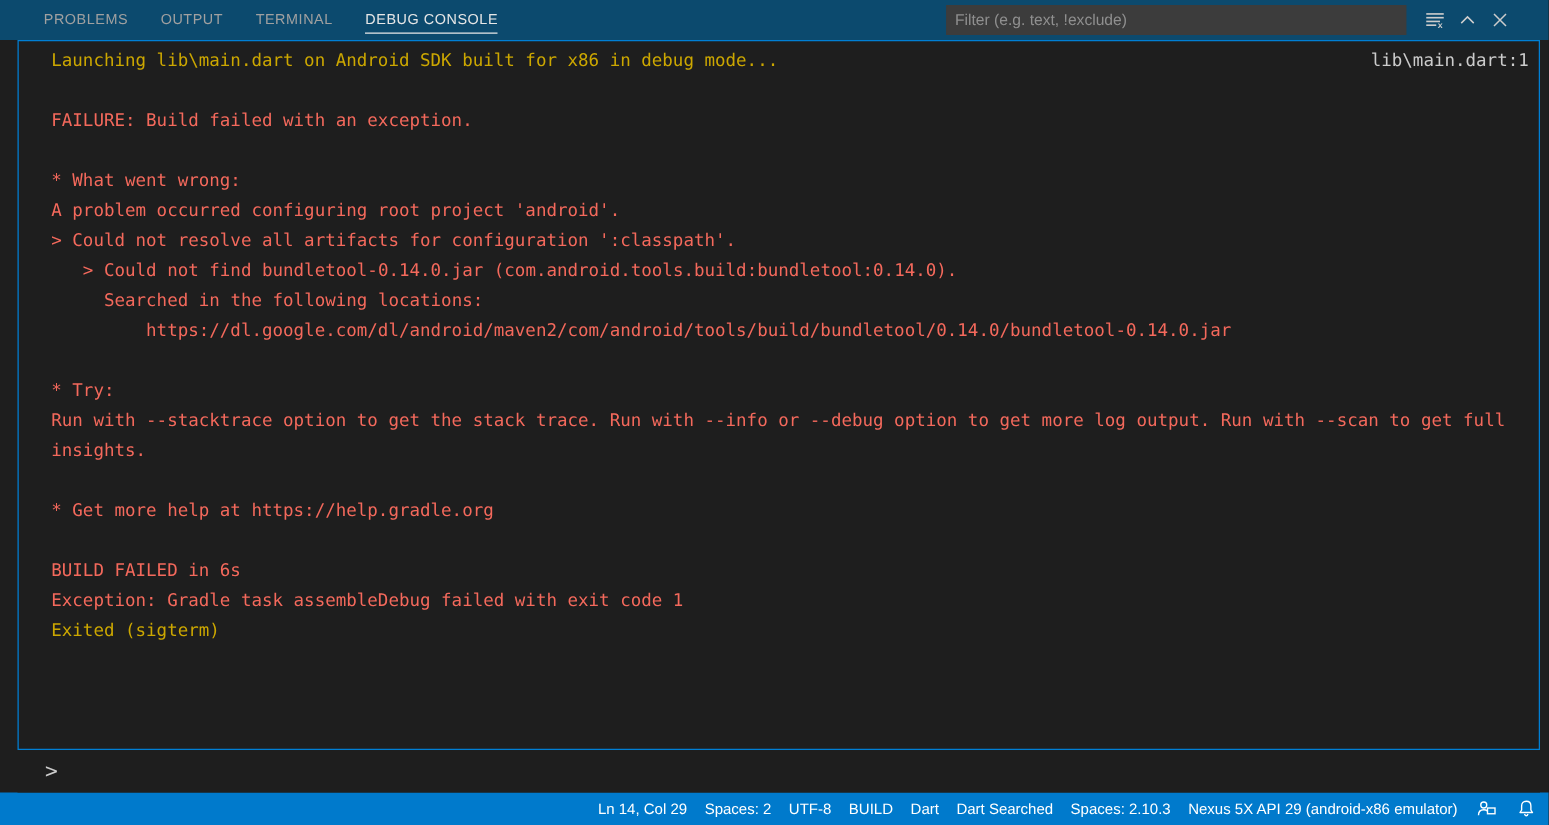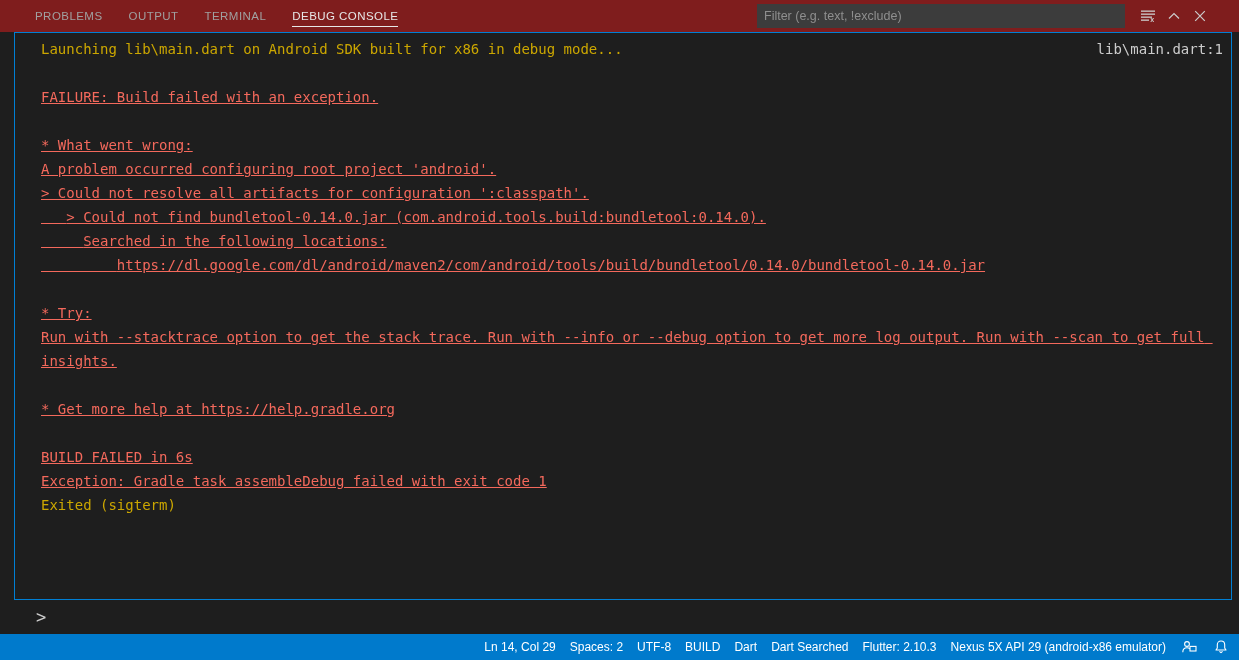--- a/index.html
+++ b/index.html
@@ -21,21 +21,21 @@
     position: relative;
     background: #1e1e1e;
     display: flex;
     flex-direction: column;
   }
 
   
   .panel-header {
     height: 32px;
     min-height: 32px;
-    background: #7f1d1d;
+    background: #0c4a6e;
     display: flex;
     align-items: center;
     position: relative;
   }
 
   .tabs {
     display: flex;
     align-items: stretch;
     height: 32px;
     padding-left: 22px;
@@ -153,21 +153,21 @@
 
   .line {
     position: relative;
     padding-left: 26px;
     padding-right: 8px;
     min-height: 24px;
   }
   .line .txt { white-space: pre-wrap; }
 
   .c-warn  { color: #cca700; }
-  .c-err   { color: #f4695c; text-decoration: underline; }
+  .c-err   { color: #f4695c; }
   .c-plain { color: #cccccc; }
 
   .src-link {
     position: absolute;
     right: 8px;
     top: 0;
     color: #cccccc;
     font-family: "DejaVu Sans Mono", "Liberation Mono", monospace;
     font-size: 14px;
     line-height: 24px;
@@ -305,21 +305,21 @@
       <div class="sb-item">
         <span>BUILD</span>
       </div>
       <div class="sb-item">
         <span>Dart</span>
       </div>
       <div class="sb-item">
         <span>Dart Searched</span>
       </div>
       <div class="sb-item">
-        <span>Flutter: 2.10.3</span>
+        <span>Spaces: 2.10.3</span>
       </div>
       <div class="sb-item">
         <span>Nexus 5X API 29 (android-x86 emulator)</span>
       </div>
       <div class="sb-item icon">
         <svg width="16" height="16" viewBox="0 0 16 16">
           <circle cx="6" cy="5" r="2.4" stroke="#ffffff" stroke-width="1.1" fill="none"></circle>
           <path d="M1.8 13.2 C1.8 10.2 3.8 8.8 6 8.8 C7.1 8.8 8.1 9.1 8.9 9.7" stroke="#ffffff" stroke-width="1.1" fill="none"></path>
           <rect x="9" y="7.4" width="6" height="4.6" stroke="#ffffff" stroke-width="1.1" fill="none"></rect>
         </svg>

